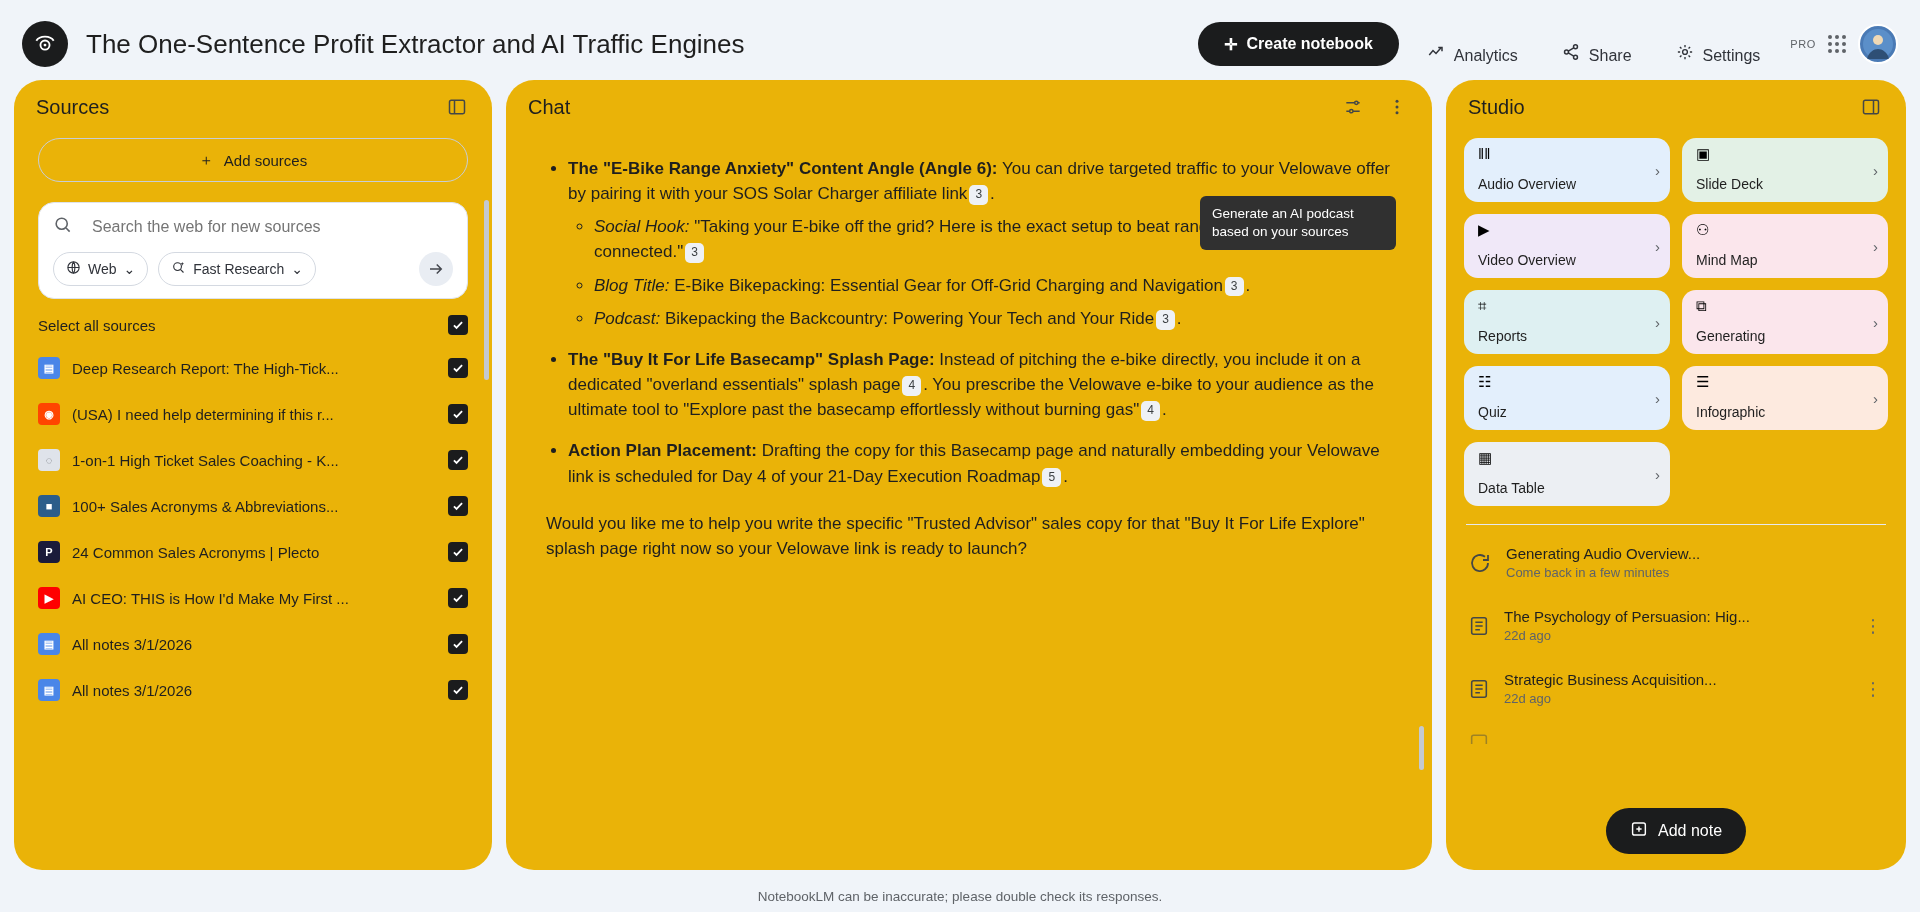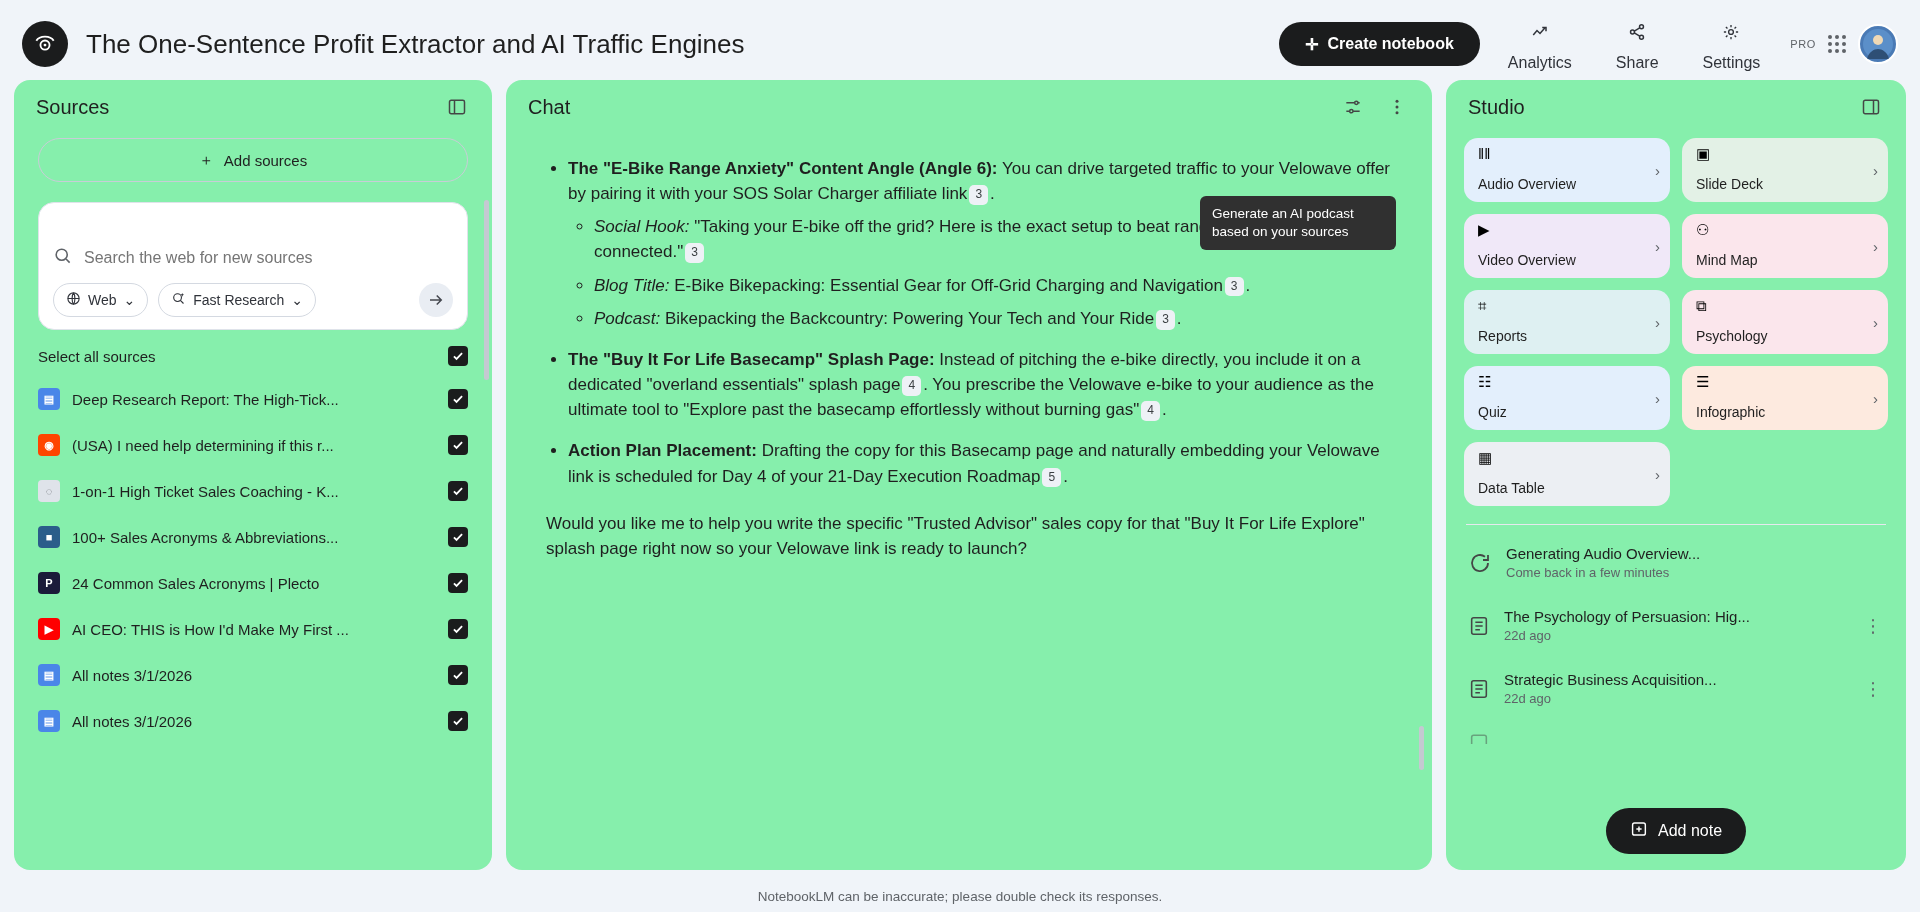--- a/index.html
+++ b/index.html
@@ -32,44 +32,44 @@
   }
   .top-actions { display: flex; align-items: center; gap: 12px; flex: none; }
   #create-notebook {
     background: #1b1c1d; color: #fff;
     border-radius: 22px; height: 44px;
     display: flex; align-items: center; gap: 9px;
     padding: 0 26px; font-size: 16px; font-weight: bold;
     cursor: pointer;
   }
   .top-btn {
-    display: flex; align-items: center; gap: 9px;
+    display: flex; align-items: flex-end; gap: 9px;
     height: 42px; padding: 0 16px; border-radius: 21px;
-    font-size: 16px; color: #30333a; cursor: pointer; flex-direction: column;
+    font-size: 16px; color: #30333a; cursor: pointer;
   }
   .pro-badge {
     font-size: 11px; color: #5f6368; letter-spacing: .6px;
     padding-left: 2px;
   }
   #grid-icon { display: grid; grid-template-columns: repeat(3,4px); gap: 3px; cursor: pointer; }
   #grid-icon i { width: 4px; height: 4px; background: #5f6368; border-radius: 50%; display:block; }
   #avatar {
     width: 40px; height: 40px; border-radius: 50%;
     background: #4a7ab5; border: 2px solid #fff;
     display:flex; align-items:center; justify-content:center;
     font-size: 18px; cursor: pointer; overflow: hidden;
   }
 
   
   #main {
     position: absolute; top: 80px; left: 0; right: 0; bottom: 32px;
     display: flex; gap: 14px; padding: 0 14px 10px 14px;
   }
   .panel {
-    background: #86efac; border-radius: 16px;
+    background: #eab308; border-radius: 28px;
     display: flex; flex-direction: column;
     overflow: hidden; position: relative;
   }
   .panel-head {
     height: 54px; display: flex; align-items: center;
     padding: 0 18px 0 22px; gap: 10px; flex: none;
   }
   .panel-title { font-size: 20px; color: #1f1f1f; flex: 1; }
   .hdr-icon { width: 34px; height: 34px; display:flex; align-items:center; justify-content:center; border-radius: 50%; cursor: pointer; color:#444746; }
 
@@ -79,21 +79,21 @@
     margin: 4px 24px 0 24px; height: 44px;
     border: 1px solid #c7cdd6; border-radius: 22px;
     display: flex; align-items: center; justify-content: center; gap: 10px;
     font-size: 15px; color: #1f1f1f; cursor: pointer;
   }
   #search-box {
     margin: 20px 24px 0 24px;
     border: 1px solid #dfe3ea; border-radius: 16px;
     padding: 12px 14px 12px 14px; background: #fff;
   }
-  #search-row { display: flex; align-items: center; gap: 12px; margin-top: 31px; }
+  #search-row { display: flex; align-items: center; gap: 20px; }
   #search-input {
     border: none; outline: none; font-size: 16px; color: #8a8f98;
     width: 100%; font-family: inherit; background: transparent;
   }
   #chips-row { display: flex; align-items: center; gap: 10px; margin-top: 14px; }
   .chip {
     border: 1px solid #d4d9e1; border-radius: 18px; height: 34px;
     display: flex; align-items: center; gap: 7px; padding: 0 12px;
     font-size: 14px; color: #30333a; cursor: pointer; background: #fff;
   }
@@ -516,21 +516,21 @@
           <span class="lbl">Mind Map</span>
           <span class="chev">›</span>
         </div>
         <div class="scard c-cyan">
           <span class="ico">⌗</span>
           <span class="lbl">Reports</span>
           <span class="chev">›</span>
         </div>
         <div class="scard c-pink">
           <span class="ico">⧉</span>
-          <span class="lbl">Psychology</span>
+          <span class="lbl">Generating</span>
           <span class="chev">›</span>
         </div>
         <div class="scard c-blue">
           <span class="ico">☷</span>
           <span class="lbl">Quiz</span>
           <span class="chev">›</span>
         </div>
         <div class="scard c-peach">
           <span class="ico">☰</span>
           <span class="lbl">Infographic</span>

